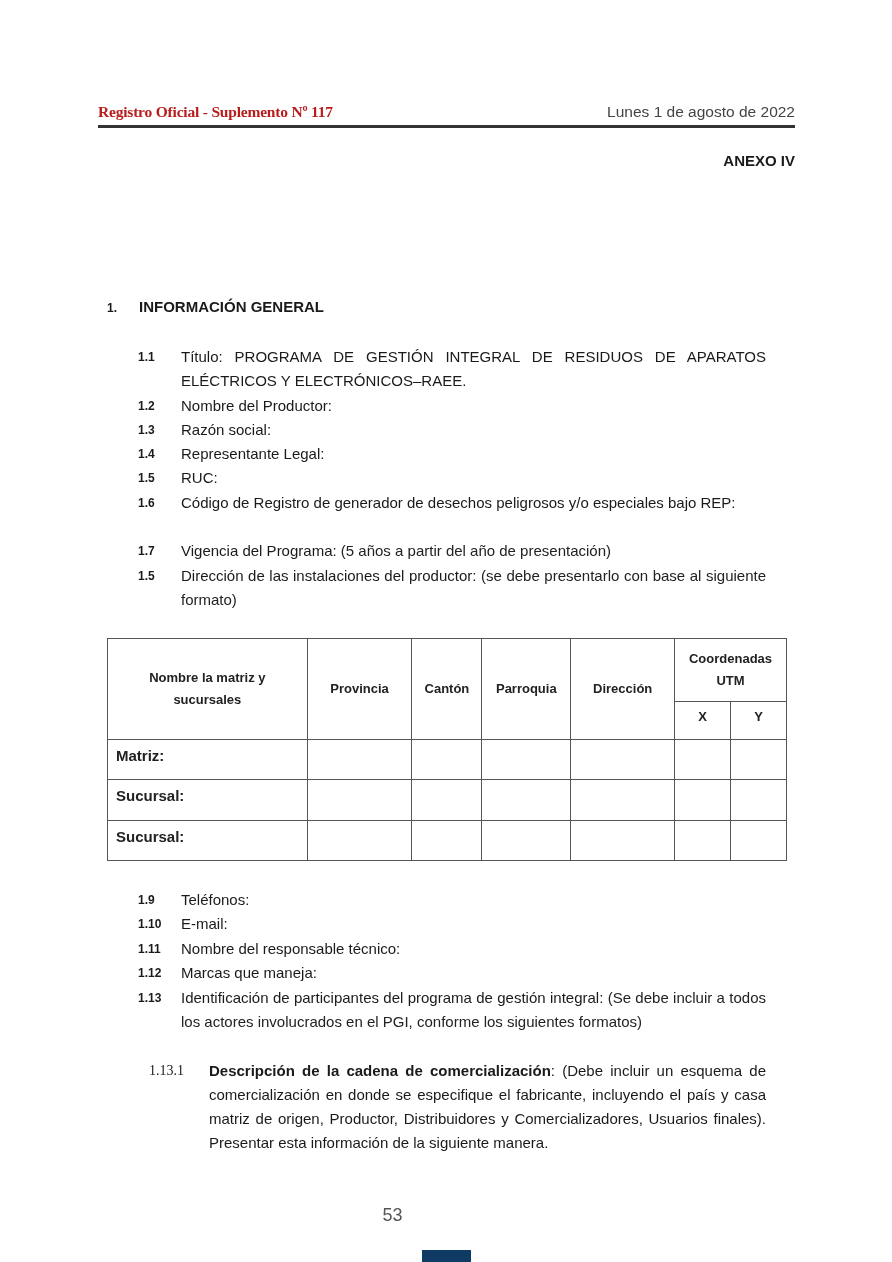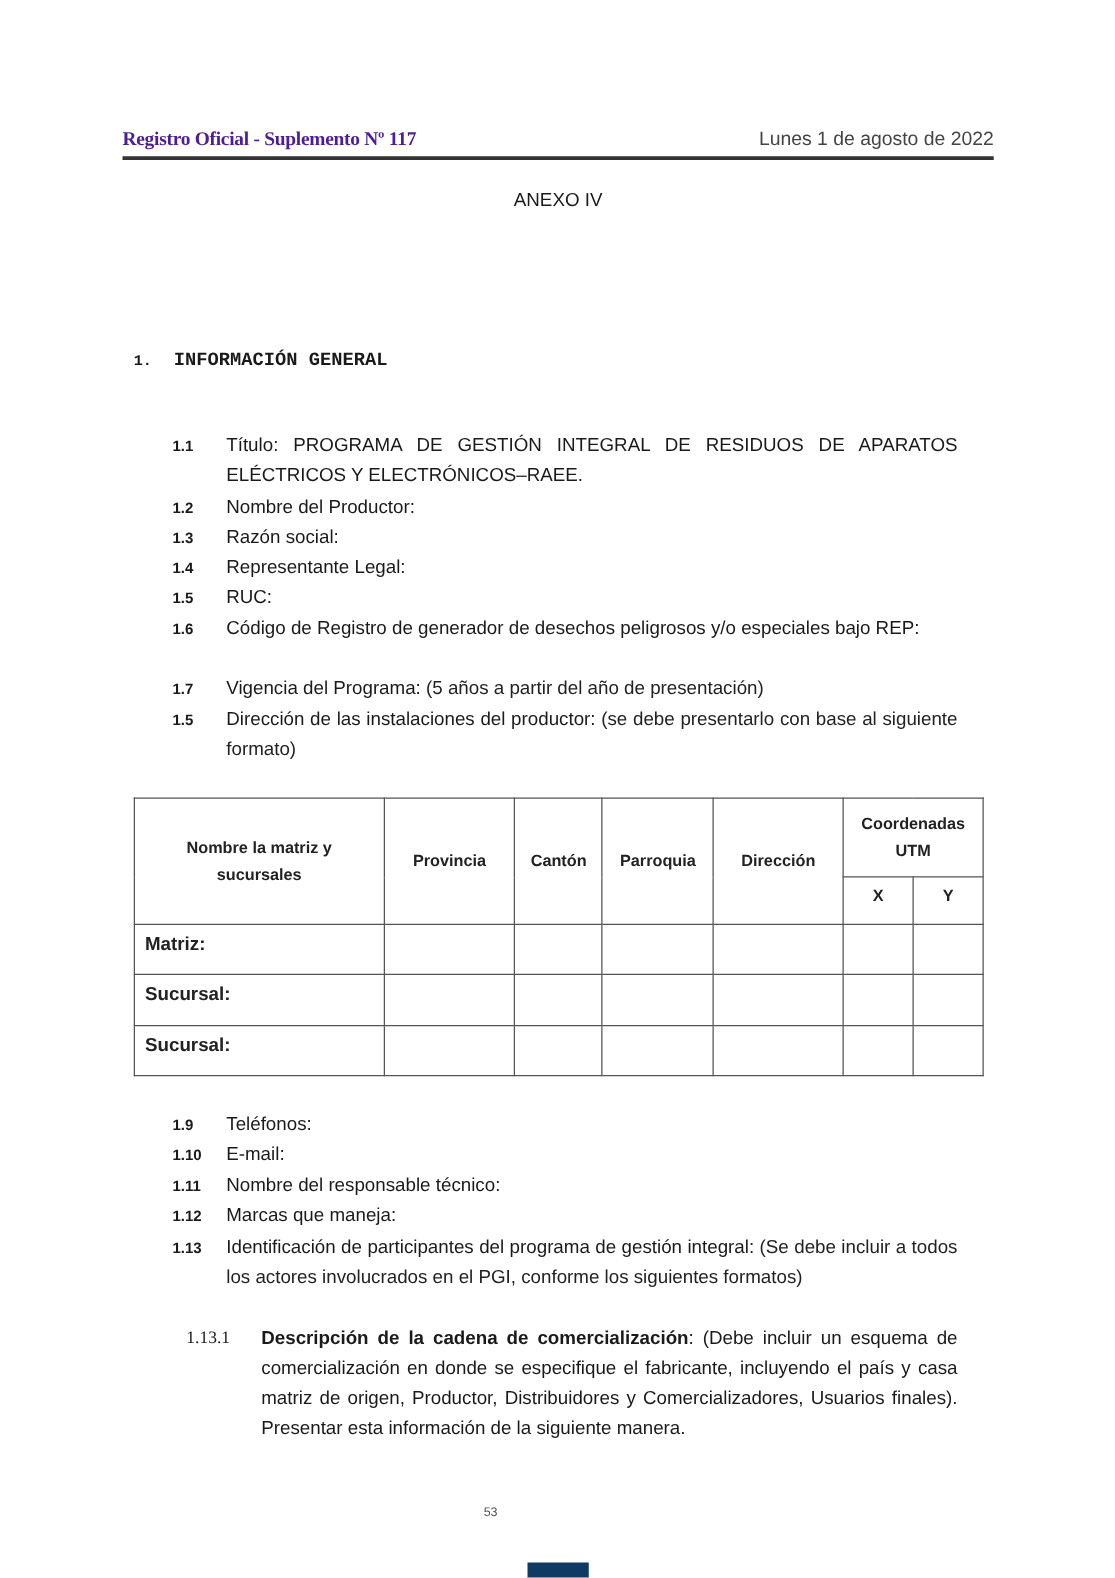--- a/index.html
+++ b/index.html
@@ -1,51 +1,51 @@
 <!DOCTYPE html>
 <html><head>
 <meta charset="utf-8">
 <style>
   html, body { margin: 0; padding: 0; background: #ffffff; }
   body { width: 892px; height: 1262px; position: relative; overflow: hidden;
          font-family: "Liberation Sans", sans-serif; color: #1a1a1a; }
 
   .header { position: absolute; left: 98px; top: 103px; width: 697px; height: 22px; }
   .header-left { position: absolute; left: 0; top: 0; font-family: "Liberation Serif", serif;
-                 font-weight: bold; font-size: 15.5px; color: #4c1d95; letter-spacing: -0.2px; }
+                 font-weight: bold; font-size: 15.5px; color: #b91c1c; letter-spacing: -0.2px; }
   .header-right { position: absolute; right: 0; top: 0; font-family: "Liberation Sans", sans-serif;
                   font-size: 15.5px; color: #444; }
   .header-rule { position: absolute; left: 98px; top: 125px; width: 697px; height: 3px; background: #333; }
 
   .doc { font-family: "Liberation Sans", sans-serif; font-size: 15px; line-height: 24px; }
-  .center { position: absolute; left: 98px; width: 697px; text-align: center; font-weight: normal; }
+  .center { position: absolute; left: 98px; width: 697px; text-align: right; font-weight: bold; }
   .annex { top: 149px; font-size: 15px; }
   .title { top: 188px; font-size: 15px; line-height: 26px; }
 
-  .sec { position: absolute; left: 107px; top: 277px; font-weight: bold; font-size: 15px; font-family: Liberation Mono, monospace; }
+  .sec { position: absolute; left: 107px; top: 295px; font-weight: bold; font-size: 15px; }
   .sec .num { display: inline-block; width: 32px; font-size: 12px; }
 
   .item { position: absolute; left: 138px; width: 628px; font-size: 15px; line-height: 24px; }
   .item .num { position: absolute; left: 0; top: 0; font-size: 12px; font-weight: bold; }
   .item .body { margin-left: 43px; text-align: justify; }
   .item b { font-weight: normal; }
   .item .norm { font-weight: normal; color: #222; }
 
   .sub { position: absolute; left: 149px; width: 617px; font-size: 15px; line-height: 24px; }
   .sub .num { position: absolute; left: 0; top: 0; font-size: 14px; font-family: Liberation Serif, serif; }
   .sub .body { margin-left: 60px; text-align: justify; }
 
   table.utm { position: absolute; left: 107px; top: 638px; width: 680px; border-collapse: collapse;
               font-family: "Liberation Sans", sans-serif; font-size: 13px; }
   table.utm td, table.utm th { border: 1.5px solid #555; padding: 0; text-align: center; vertical-align: middle;
                                font-weight: bold; color: #222; }
   table.utm th { font-size: 13px; line-height: 22px; }
   table.utm td.rowlab { text-align: left; padding-left: 8px; font-size: 15px; vertical-align: top; padding-top: 4px; }
 
-  .page-num { position: absolute; left: 0; width: 785px; top: 1205px; text-align: center; font-size: 10px; color: #555; }
+  .page-num { position: absolute; left: 0; width: 785px; top: 1205px; text-align: center; font-size: 18px; color: #555; }
   .page-bar { position: absolute; left: 422px; top: 1250px; width: 49px; height: 12px; background: #0e3a63; }
 </style>
 </head>
 <body>
 
 <div class="header">
   <span class="header-left">Registro Oficial - Suplemento Nº 117</span>
   <span class="header-right">Lunes 1 de agosto de 2022</span>
 </div>
 <div class="header-rule"></div>

